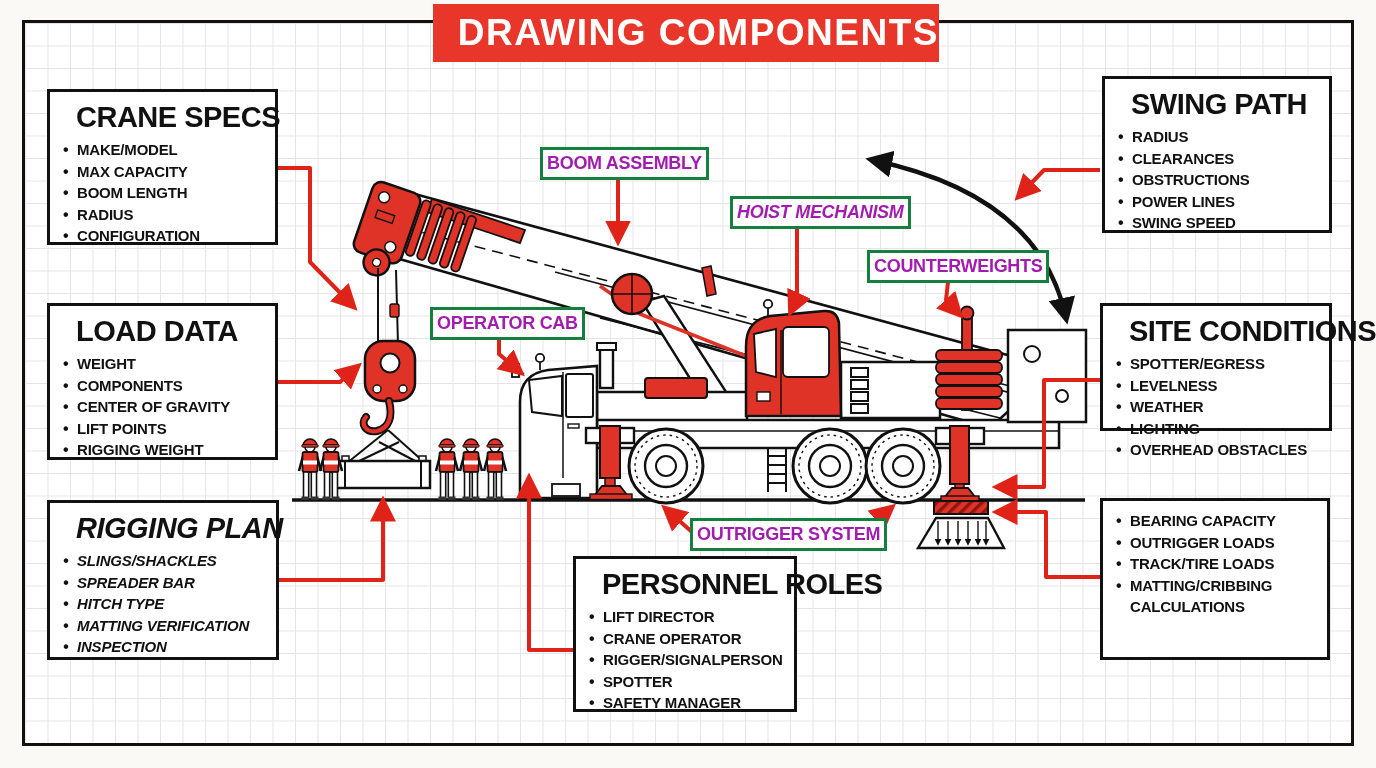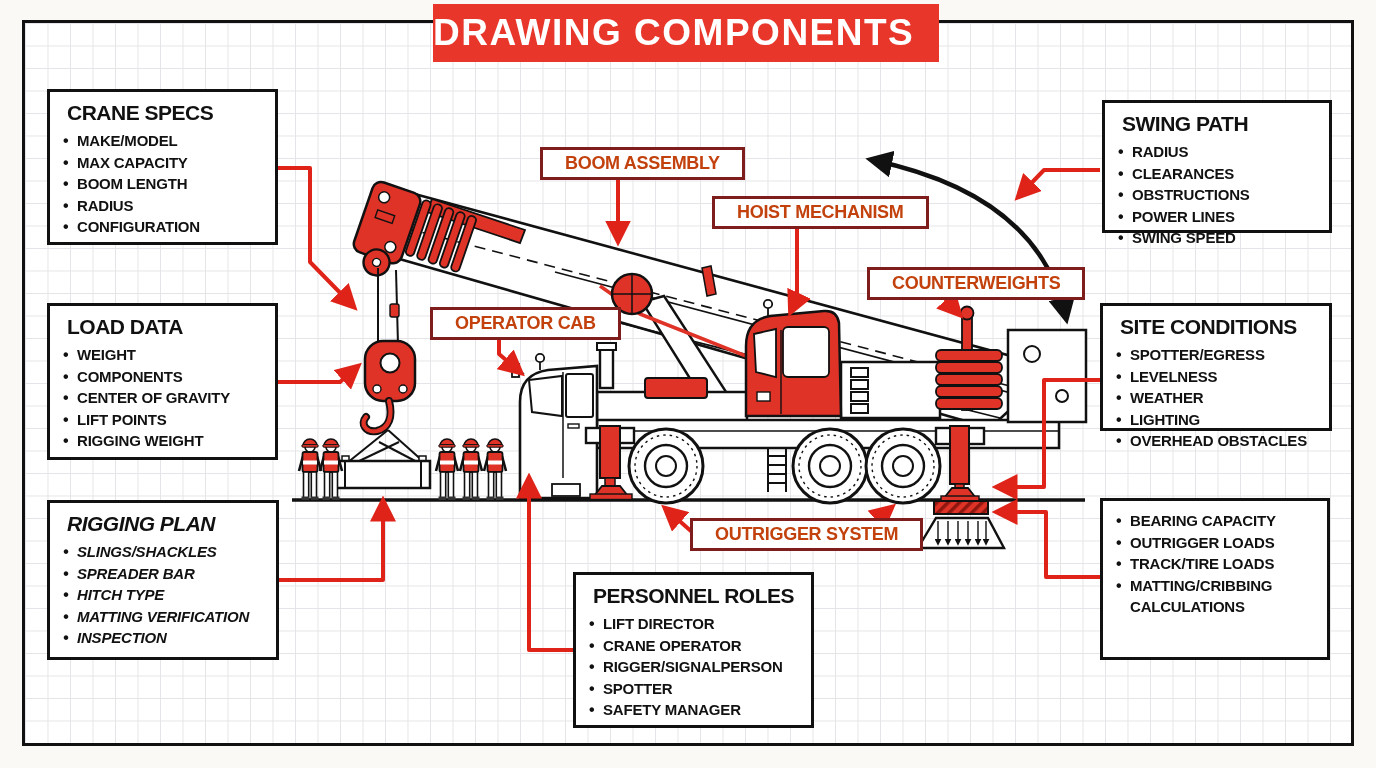--- a/index.html
+++ b/index.html
@@ -13,37 +13,37 @@
     position:absolute;left:22px;top:20px;width:1326px;height:720px;
     border:3px solid #111;background-color:#ffffff;
     background-image:linear-gradient(#e5e5e9 1px,transparent 1px),
                      linear-gradient(90deg,#e5e5e9 1px,transparent 1px);
     background-size:22.5px 22.5px;
     z-index:0;
   }
   svg.diagram{position:absolute;left:0;top:0;z-index:1;}
   .banner{
     position:absolute;left:433px;top:4px;width:506px;height:58px;
-    background:#e8362b;color:#fff;display:flex;align-items:center;justify-content:flex-start;
+    background:#e8362b;color:#fff;display:flex;align-items:center;justify-content:flex-end;
     font-size:37px;font-weight:700;letter-spacing:1.5px;z-index:3;white-space:nowrap;
   }
   .infobox{
     position:absolute;background:#fff;border:3px solid #111;
     padding:9px 10px 6px 13px;box-sizing:border-box;z-index:2;
   }
   .infobox h3{
-    margin:0 0 5px 4px;font-size:21px;font-weight:700;letter-spacing:-0.5px;white-space:nowrap;
+    margin:0 0 5px 13px;font-size:29px;font-weight:700;letter-spacing:-0.5px;white-space:nowrap;
   }
   .li{display:flex;align-items:baseline;font-size:15px;font-weight:700;
       line-height:21.5px;letter-spacing:-0.2px;white-space:nowrap;}
   .li .dot{width:14px;flex:0 0 14px;text-align:left;font-size:16px;}
   .infobox.wrap .li{white-space:normal;}
   .rlabel{
-    position:absolute;background:#fff;border:3px solid #7f1d1d;color:#c2410c;
-    font-size:18px;font-weight:700;padding:3px 22px;white-space:nowrap;z-index:2;
+    position:absolute;background:#fff;border:3px solid #15803d;color:#a21caf;
+    font-size:18px;font-weight:700;padding:3px 4px;white-space:nowrap;z-index:2;
     letter-spacing:-0.3px;
   }
 </style>
 </head>
 <body>
 
 <div class="frame"></div>
 
 <svg class="diagram" width="1376" height="768" viewBox="0 0 1376 768">
   <defs>
@@ -340,21 +340,21 @@
         <span class="dot">•</span>
         <span class="lt">MATTING VERIFICATION</span>
       </div>
       <div class="li">
         <span class="dot">•</span>
         <span class="lt">INSPECTION</span>
       </div>
     </div>
 </div>
 
-<div class="infobox" style="left:1102px;top:100px;width:230px;height:133px;">
+<div class="infobox" style="left:1102px;top:76px;width:230px;height:157px;">
   <h3>SWING PATH</h3>
   <div>
       <div class="li">
         <span class="dot">•</span>
         <span class="lt">RADIUS</span>
       </div>
       <div class="li">
         <span class="dot">•</span>
         <span class="lt">CLEARANCES</span>
       </div>
@@ -413,21 +413,21 @@
         <span class="dot">•</span>
         <span class="lt">TRACK/TIRE LOADS</span>
       </div>
       <div class="li">
         <span class="dot">•</span>
         <span class="lt">MATTING/CRIBBING CALCULATIONS</span>
       </div>
     </div>
 </div>
 
-<div class="infobox" style="left:573px;top:572px;width:241px;height:156px;">
+<div class="infobox" style="left:573px;top:556px;width:224px;height:156px;">
   <h3>PERSONNEL ROLES</h3>
   <div>
       <div class="li">
         <span class="dot">•</span>
         <span class="lt">LIFT DIRECTOR</span>
       </div>
       <div class="li">
         <span class="dot">•</span>
         <span class="lt">CRANE OPERATOR</span>
       </div>
@@ -442,24 +442,24 @@
       <div class="li">
         <span class="dot">•</span>
         <span class="lt">SAFETY MANAGER</span>
       </div>
     </div>
 </div>
 
 <div class="rlabel" style="left:540px;top:147px;">
   <span>BOOM ASSEMBLY</span>
 </div>
-<div class="rlabel" style="left:712px;top:196px;">
+<div class="rlabel" style="left:730px;top:196px;font-style:italic;">
   <span>HOIST MECHANISM</span>
 </div>
-<div class="rlabel" style="left:867px;top:267px;">
+<div class="rlabel" style="left:867px;top:250px;">
   <span>COUNTERWEIGHTS</span>
 </div>
 <div class="rlabel" style="left:430px;top:307px;">
   <span>OPERATOR CAB</span>
 </div>
 <div class="rlabel" style="left:690px;top:518px;">
   <span>OUTRIGGER SYSTEM</span>
 </div>
 
 </body></html>

